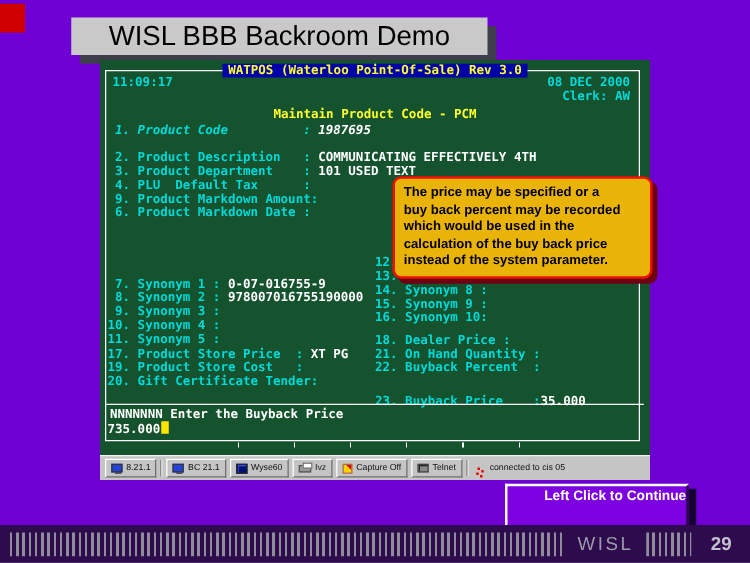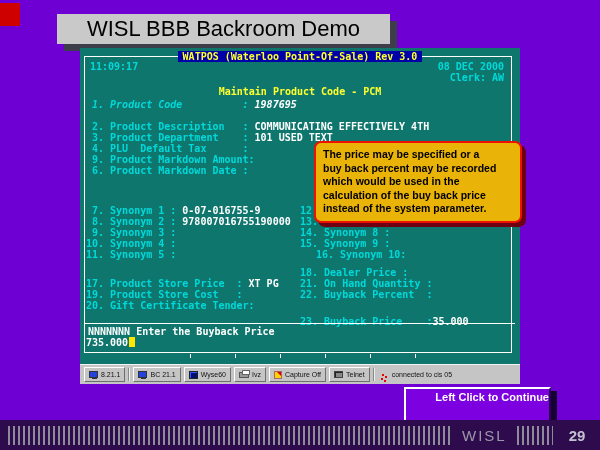--- a/index.html
+++ b/index.html
@@ -8,21 +8,21 @@
     position:relative; width:600px; height:450px; overflow:hidden;
     background:#6e00d4; font-family:"Liberation Sans", sans-serif;
   }
   .red-square { position:absolute; left:0; top:3px; width:20px; height:23px; background:#cf0000; }
   .title-bar {
     position:absolute; left:57px; top:14px; width:333px; height:30px;
     background:#c9c9c9; box-shadow:7px 7px 0 #3e3e4a;
     color:#000; font-size:22px; line-height:30px; text-align:center;
   }
   
-  .terminal { position:absolute; left:80px; top:48px; width:440px; height:336px; background:#0f766e; }
+  .terminal { position:absolute; left:80px; top:48px; width:440px; height:336px; background:#14532d; }
   .screen-box { position:absolute; left:4px; top:8px; width:428px; height:297px; border:1px solid #fff; }
   .tline { position:absolute; font:bold 10px/11px "DejaVu Sans Mono", monospace; white-space:pre; }
   .tline .lbl { color:#00d9d9; }
   .tline .val { color:#ffffff; }
   .yellow { color:#ffff2e; }
   .white { color:#fff; }
   .center { left:0; right:0; text-align:center; }
   .watpos-title span { background:#0000a8; padding:0 5px; }
   .divider { position:absolute; left:5px; top:275px; width:430px; height:1px; background:#fff; }
   .ticks { position:absolute; left:110px; top:306px; width:260px; height:4px;
@@ -106,33 +106,33 @@
 
     <div style="position:absolute; left:6px; top:73px;">
       <div class="tline" style="position:static;"><span class="lbl"> 2. Product Description   : </span><span class="val">COMMUNICATING EFFECTIVELY 4TH</span></div>
       <div class="tline" style="position:static;"><span class="lbl"> 3. Product Department    : </span><span class="val">101 USED TEXT</span></div>
       <div class="tline" style="position:static;"><span class="lbl"> 4. PLU  Default Tax      : </span><span class="val"></span></div>
       <div class="tline" style="position:static;"><span class="lbl"> 9. Product Markdown Amount: </span><span class="val"></span></div>
       <div class="tline" style="position:static;"><span class="lbl"> 6. Product Markdown Date : </span><span class="val"></span></div>
     </div>
 
     <div style="position:absolute; left:6px; top:157px;">
-      <div class="tline" style="position:static;"><span class="lbl"> 7. Synonym 1 : </span><span class="val">0-07-016755-9</span></div>
+      <div class="tline" style="position:static;margin-top:17px;"><span class="lbl"> 7. Synonym 1 : </span><span class="val">0-07-016755-9</span></div>
       <div class="tline" style="position:static;"><span class="lbl"> 8. Synonym 2 : </span><span class="val">978007016755190000</span></div>
       <div class="tline" style="position:static;"><span class="lbl"> 9. Synonym 3 : </span><span class="val"></span></div>
       <div class="tline" style="position:static;"><span class="lbl">10. Synonym 4 : </span><span class="val"></span></div>
       <div class="tline" style="position:static;"><span class="lbl">11. Synonym 5 : </span><span class="val"></span></div>
     </div>
 
     <div style="position:absolute; left:220px; top:157px;">
       <div class="tline" style="position:static;"><span class="lbl">12. Synonym 6 : </span><span class="val"></span></div>
       <div class="tline" style="position:static;"><span class="lbl">13. Synonym 7 : </span><span class="val"></span></div>
       <div class="tline" style="position:static;"><span class="lbl">14. Synonym 8 : </span><span class="val"></span></div>
       <div class="tline" style="position:static;"><span class="lbl">15. Synonym 9 : </span><span class="val"></span></div>
-      <div class="tline" style="position:static;margin-left:16px;"><span class="lbl">16. Synonym 10: </span><span class="val"></span></div>
+      <div class="tline" style="position:static;"><span class="lbl">16. Synonym 10: </span><span class="val"></span></div>
     </div>
 
     <div class="tline" style="left:220px; top:219px;"><span class="lbl">18. Dealer Price : </span><span class="val"></span></div>
 
     <div style="position:absolute; left:6px; top:230px;">
       <div class="tline" style="position:static;"><span class="lbl">17. Product Store Price  : </span><span class="val">XT PG</span></div>
       <div class="tline" style="position:static;"><span class="lbl">19. Product Store Cost   : </span><span class="val"></span></div>
       <div class="tline" style="position:static;"><span class="lbl">20. Gift Certificate Tender: </span><span class="val"></span></div>
     </div>
 

